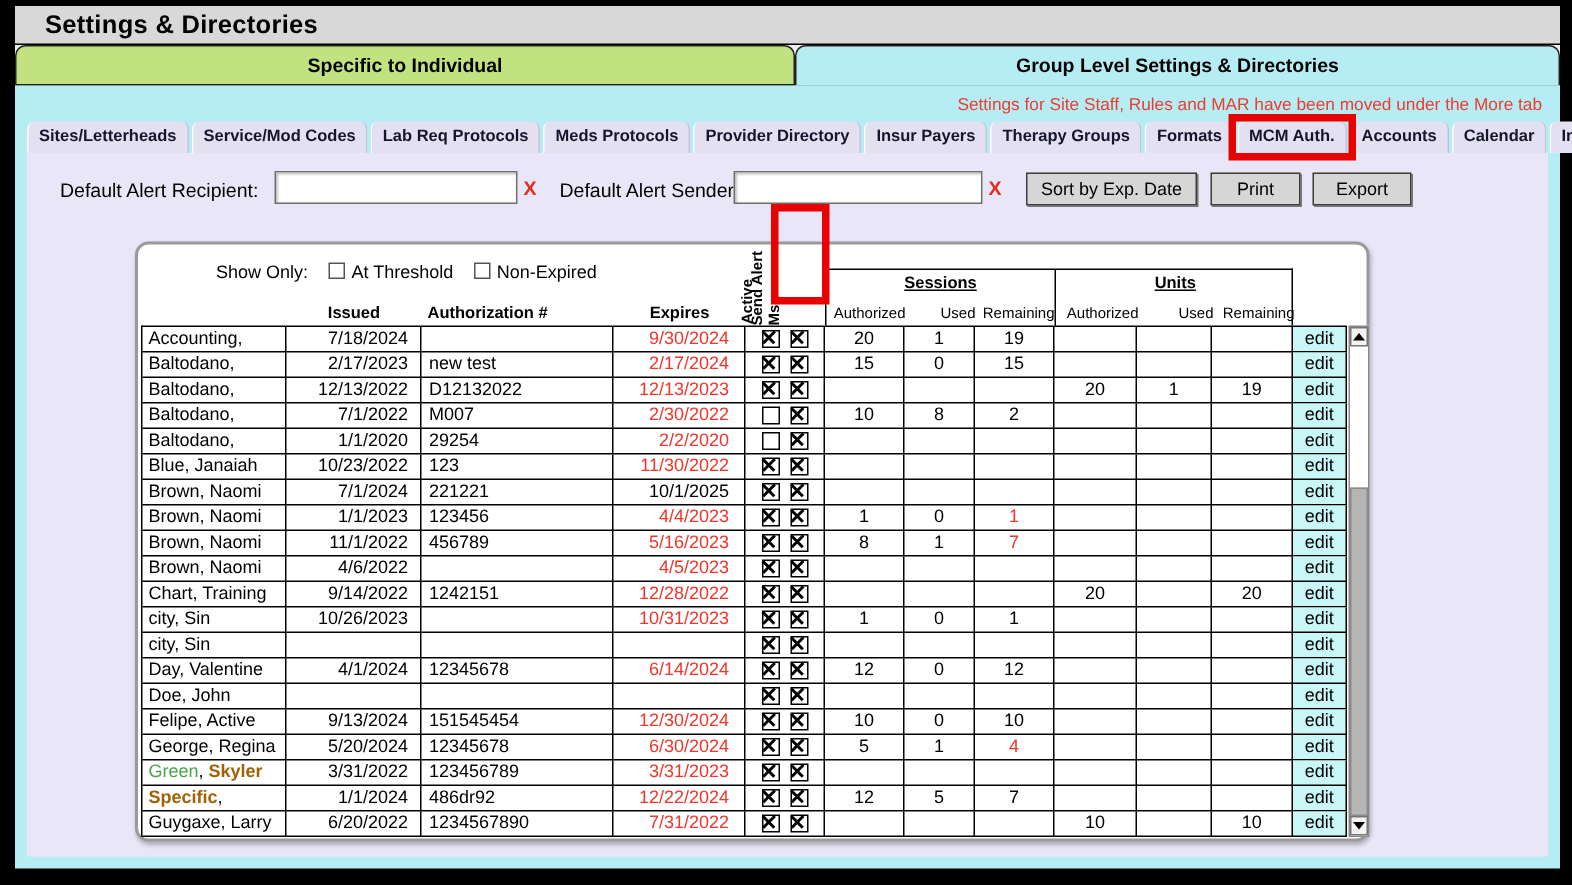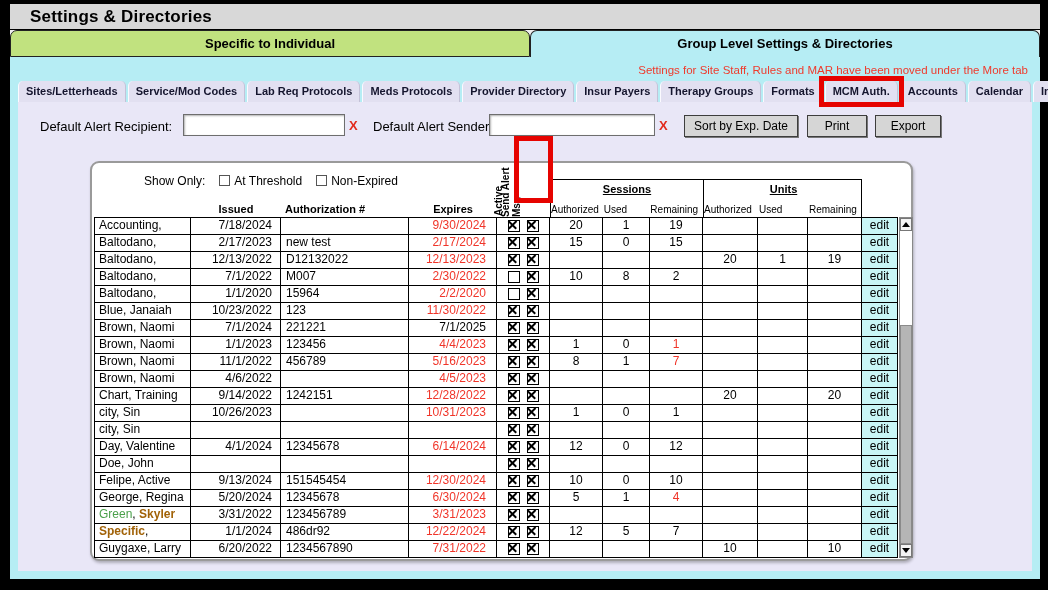--- a/index.html
+++ b/index.html
@@ -37,21 +37,21 @@
   .showonly { position:absolute; left:50px; top:7px; font-size:12px; }
   .fcb { display:inline-block; width:11px; height:11px; border:1px solid #555; background:#fff; vertical-align:-1px; margin:0 4px 0 14px; }
   .colhdr { position:absolute; top:36px; font-size:11px; font-weight:bold; }
   .rot { position:absolute; transform-origin:0 100%; transform:rotate(-90deg); font-size:10px; font-weight:bold; line-height:11px; white-space:nowrap; }
   .grpbox { position:absolute; left:456px; top:12px; width:312px; height:38px; border:1px solid #000; border-bottom:none; }
   .grp { position:absolute; top:0; height:100%; }
   .grp.sess { left:0; width:153px; border-right:1px solid #000; }
   .grp.unit { left:153px; width:159px; }
   .grp .gt { text-align:center; font-size:11px; font-weight:bold; text-decoration:underline; margin-top:3px; }
   .grp .subs { position:absolute; bottom:2px; left:0; right:0; display:flex; font-size:10px; }
-  .grp .subs span { text-align:left; }
+  .grp .subs span { text-align:right; }
 
   .tbody { position:absolute; left:0; top:50px; width:804px; border-top:1px solid #000; border-left:1px solid #000; }
   .row { display:grid; grid-template-columns:96px 90px 128px 88px 53px 53px 47px 53px 55px 50px 54px 36px; height:17px; }
   .row > div { border-right:1px solid #000; border-bottom:1px solid #000; font-size:12px; line-height:15px; overflow:hidden; white-space:nowrap; }
   .c-name { padding-left:4px; }
   .c-issued { text-align:right; padding-right:8px; }
   .c-auth { padding-left:5px; }
   .c-exp { text-align:right; padding-right:10px; }
   .c-num { text-align:center; }
   .c-checks { display:flex; align-items:center; justify-content:center; gap:7px; }
@@ -223,21 +223,21 @@
                 <div class="c-num">8</div>
                 <div class="c-num">2</div>
                 <div class="c-num"></div>
                 <div class="c-num"></div>
                 <div class="c-num"></div>
                 <div class="c-edit">edit</div>
               </div>
               <div class="row">
                 <div class="c-name"><span>Baltodano,</span></div>
                 <div class="c-issued">1/1/2020</div>
-                <div class="c-auth">15964</div>
+                <div class="c-auth">29254</div>
                 <div class="c-exp red">2/2/2020</div>
                 <div class="c-checks">
                   <span class="xbox"></span>
                   <span class="xbox on"></span>
                 </div>
                 <div class="c-num"></div>
                 <div class="c-num"></div>
                 <div class="c-num"></div>
                 <div class="c-num"></div>
                 <div class="c-num"></div>
@@ -258,21 +258,21 @@
                 <div class="c-num"></div>
                 <div class="c-num"></div>
                 <div class="c-num"></div>
                 <div class="c-num"></div>
                 <div class="c-edit">edit</div>
               </div>
               <div class="row">
                 <div class="c-name"><span>Brown, Naomi</span></div>
                 <div class="c-issued">7/1/2024</div>
                 <div class="c-auth">221221</div>
-                <div class="c-exp">7/1/2025</div>
+                <div class="c-exp">10/1/2025</div>
                 <div class="c-checks">
                   <span class="xbox on"></span>
                   <span class="xbox on"></span>
                 </div>
                 <div class="c-num"></div>
                 <div class="c-num"></div>
                 <div class="c-num"></div>
                 <div class="c-num"></div>
                 <div class="c-num"></div>
                 <div class="c-num"></div>

